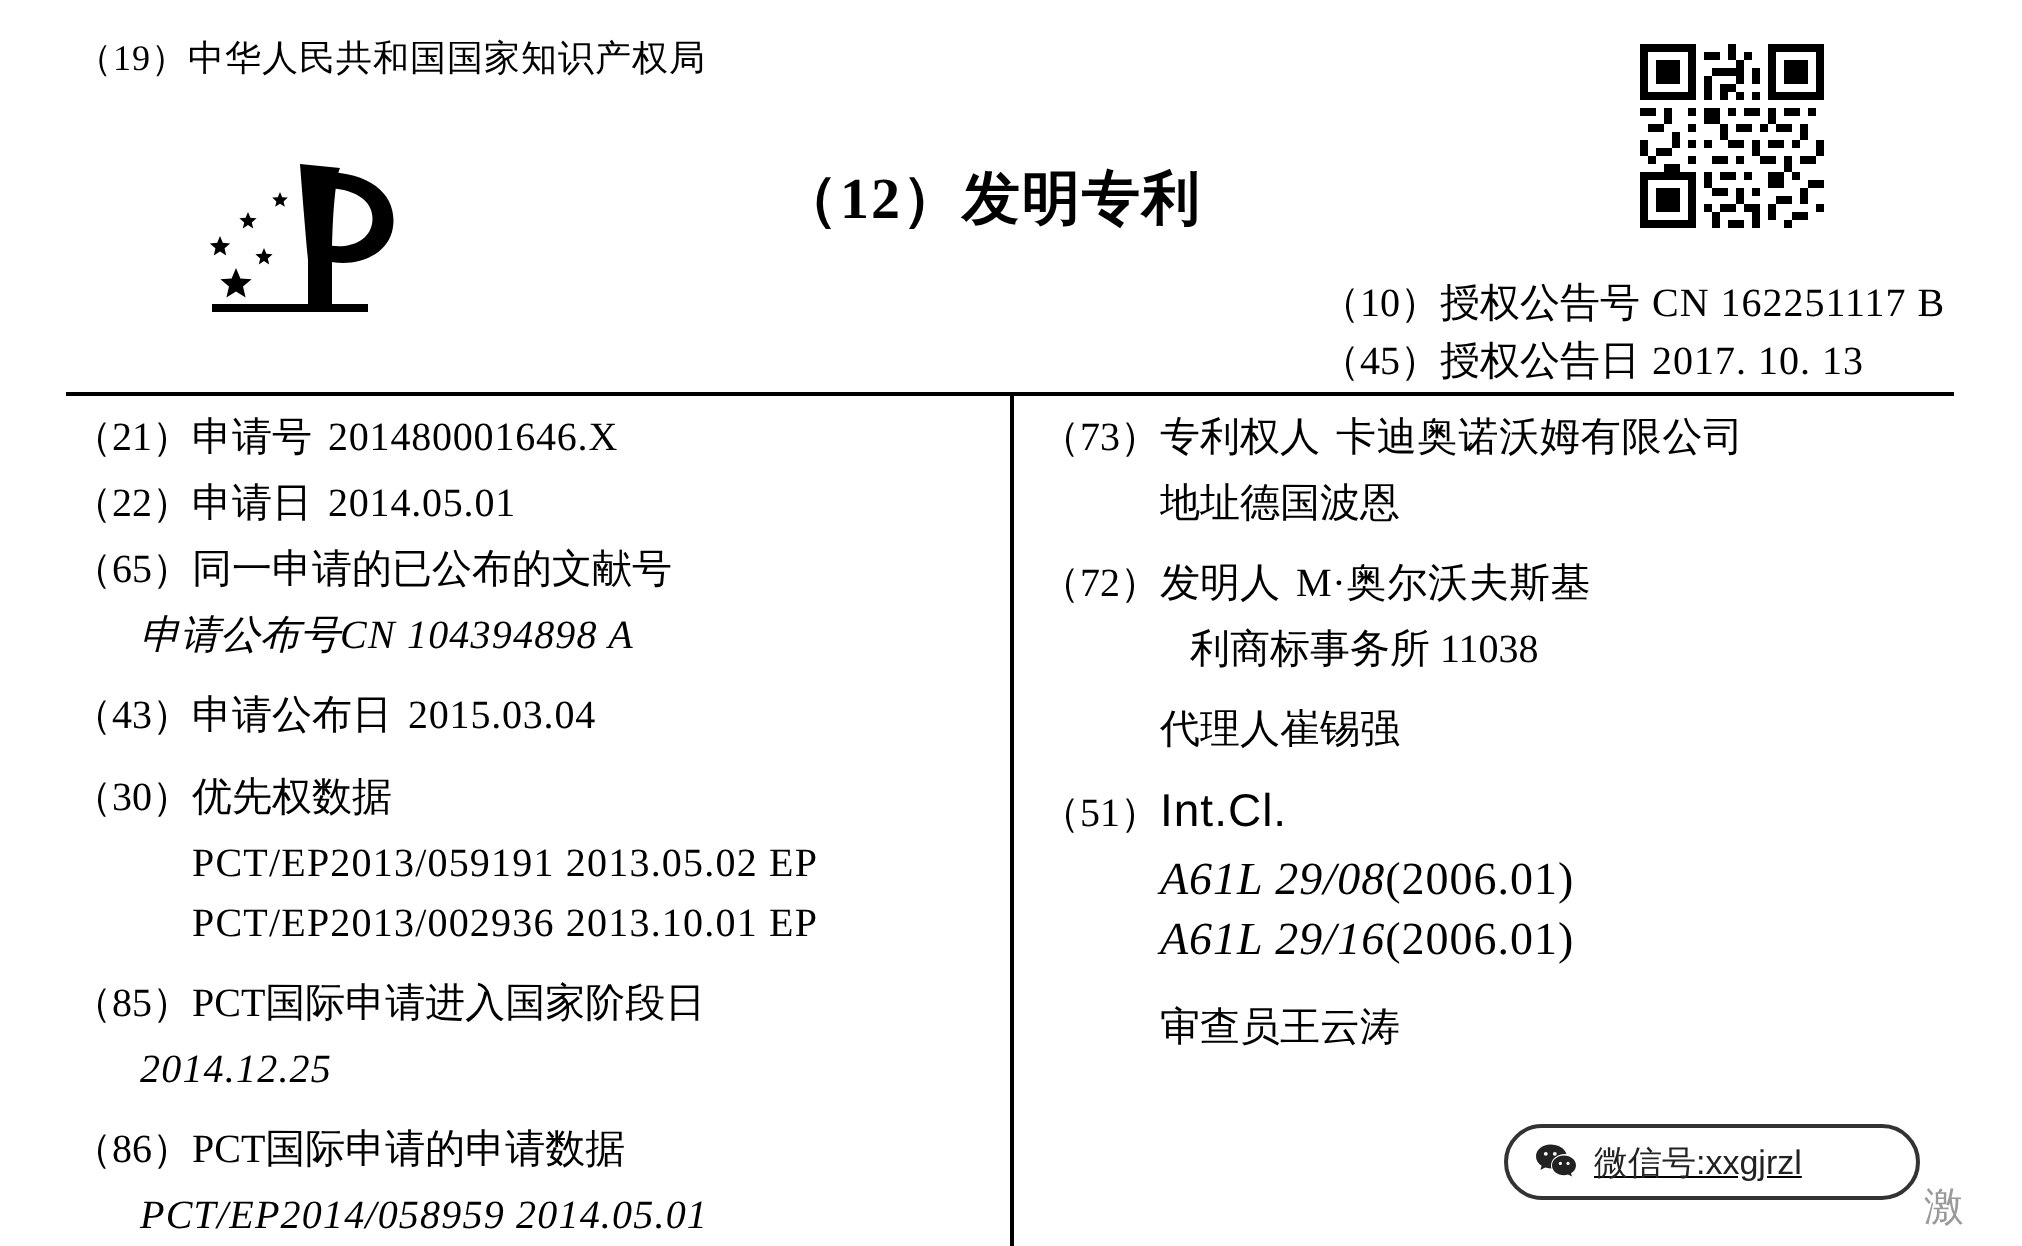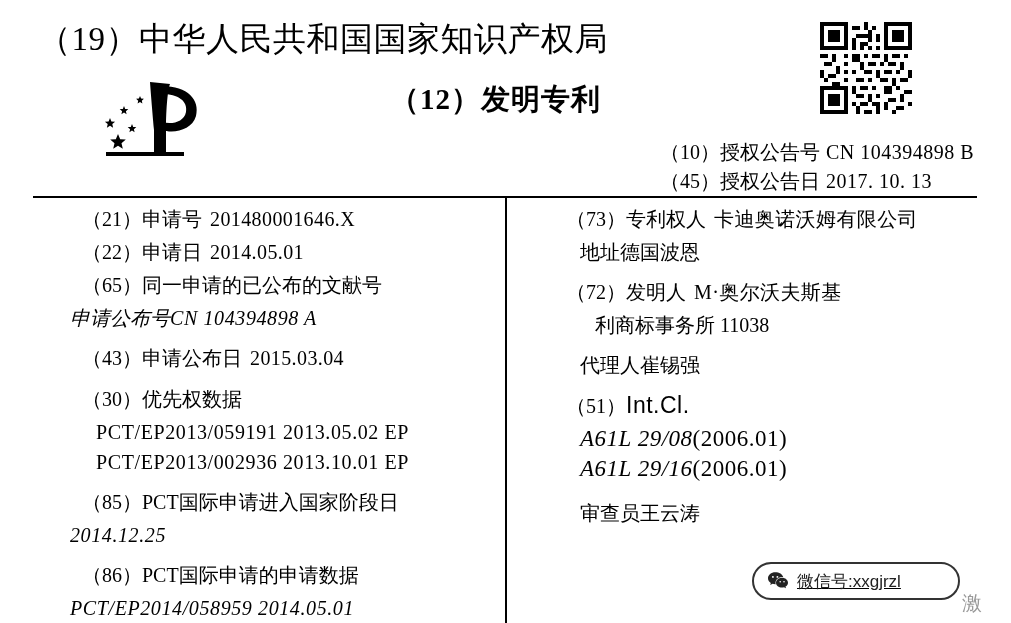--- a/index.html
+++ b/index.html
@@ -19,21 +19,21 @@
     position: relative;
     width: 1011px;
     height: 623px;
   }
 
   
   .office-line {
     position: absolute;
     left: 38px;
     top: 17px;
-    font-size: 33px;
+    font-size: 18px;
     letter-spacing: 0.5px;
     white-space: nowrap;
   }
 
   .doc-type {
     position: absolute;
     left: 390px;
     top: 80px;
     font-size: 29px;
     font-weight: bold;
@@ -105,21 +105,20 @@
   }
   .col-right {
     left: 520px;
     width: 460px;
   }
 
   .fld {
     margin-bottom: 2px;
     line-height: 31px;
     white-space: nowrap;
-    margin-left: 46px;
   }
   .fld .tag {
     display: inline-block;
   }
   .fld .lbl {
     display: inline-block;
   }
   .fld .val {
     display: inline-block;
     margin-left: 8px;
@@ -312,21 +311,21 @@
         <rect x="11" y="22" width="2" height="1"></rect>
           <rect x="14" y="21" width="1" height="2"></rect>
         <rect x="18" y="22" width="1" height="1"></rect>
           <rect x="21" y="14" width="1" height="1"></rect>
       </g>
     </svg>
   </div>
 
   <div class="pub-lines">
     <div>
-      <span>（10）</span><span>授权公告号</span><span class="val">CN  104394898  B</span>
+      <span>（10）</span><span>授权公告号</span><span class="val">CN  162251117  B</span>
     </div>
     <div>
       <span>（45）</span><span>授权公告日</span><span class="val">2017. 10. 13</span>
     </div>
   </div>
 
   <div class="hrule"></div>
   <div class="vrule"></div>
 
   <div class="col col-left">

